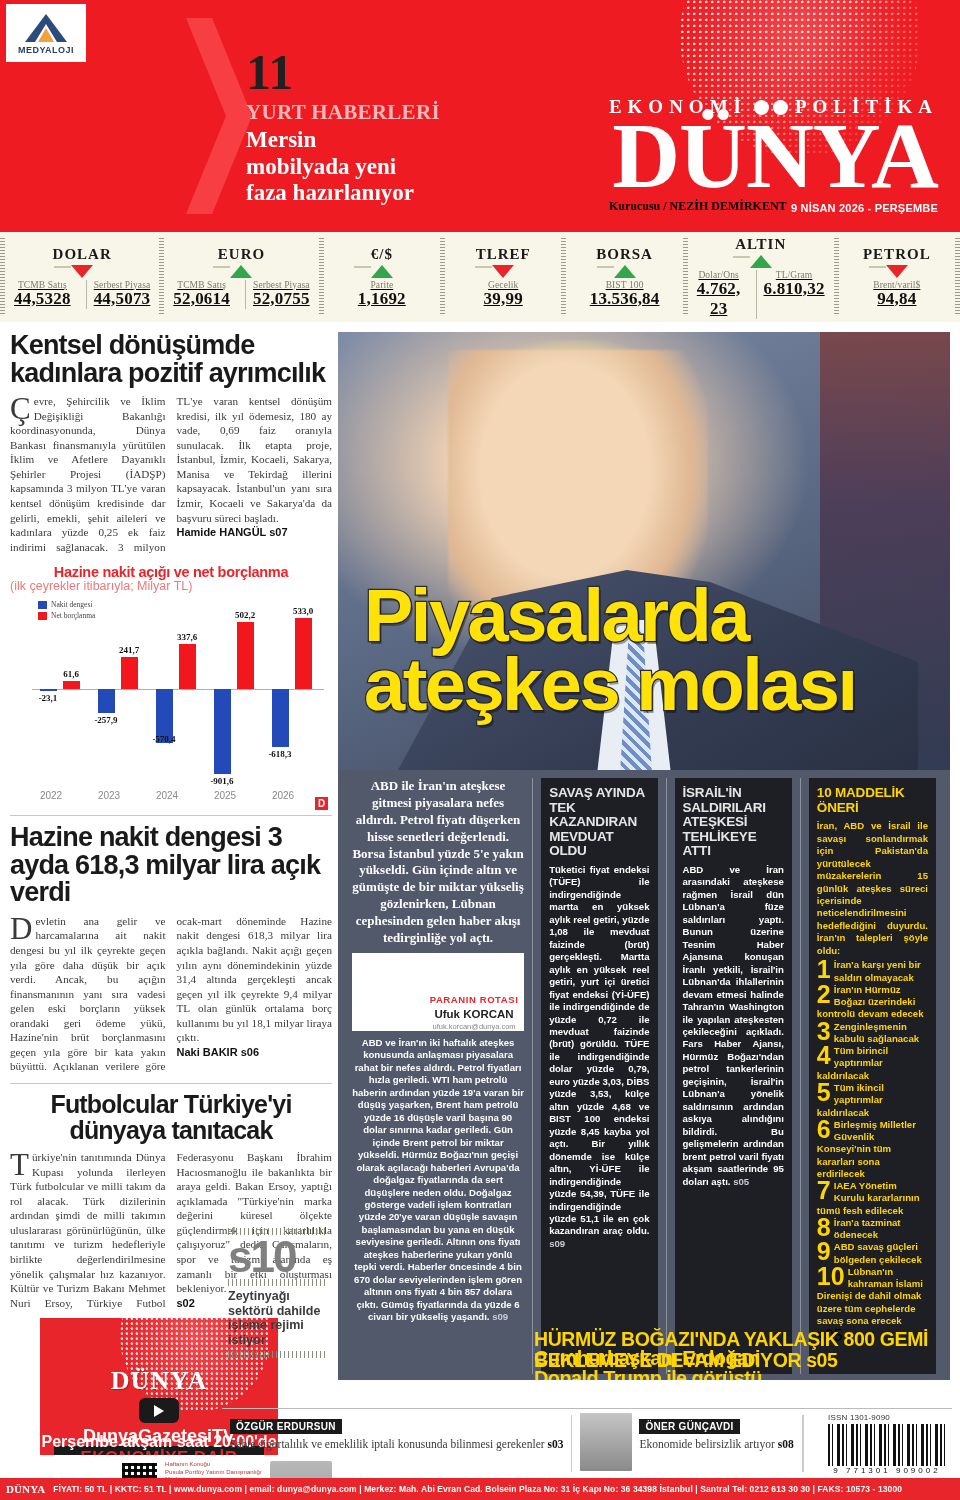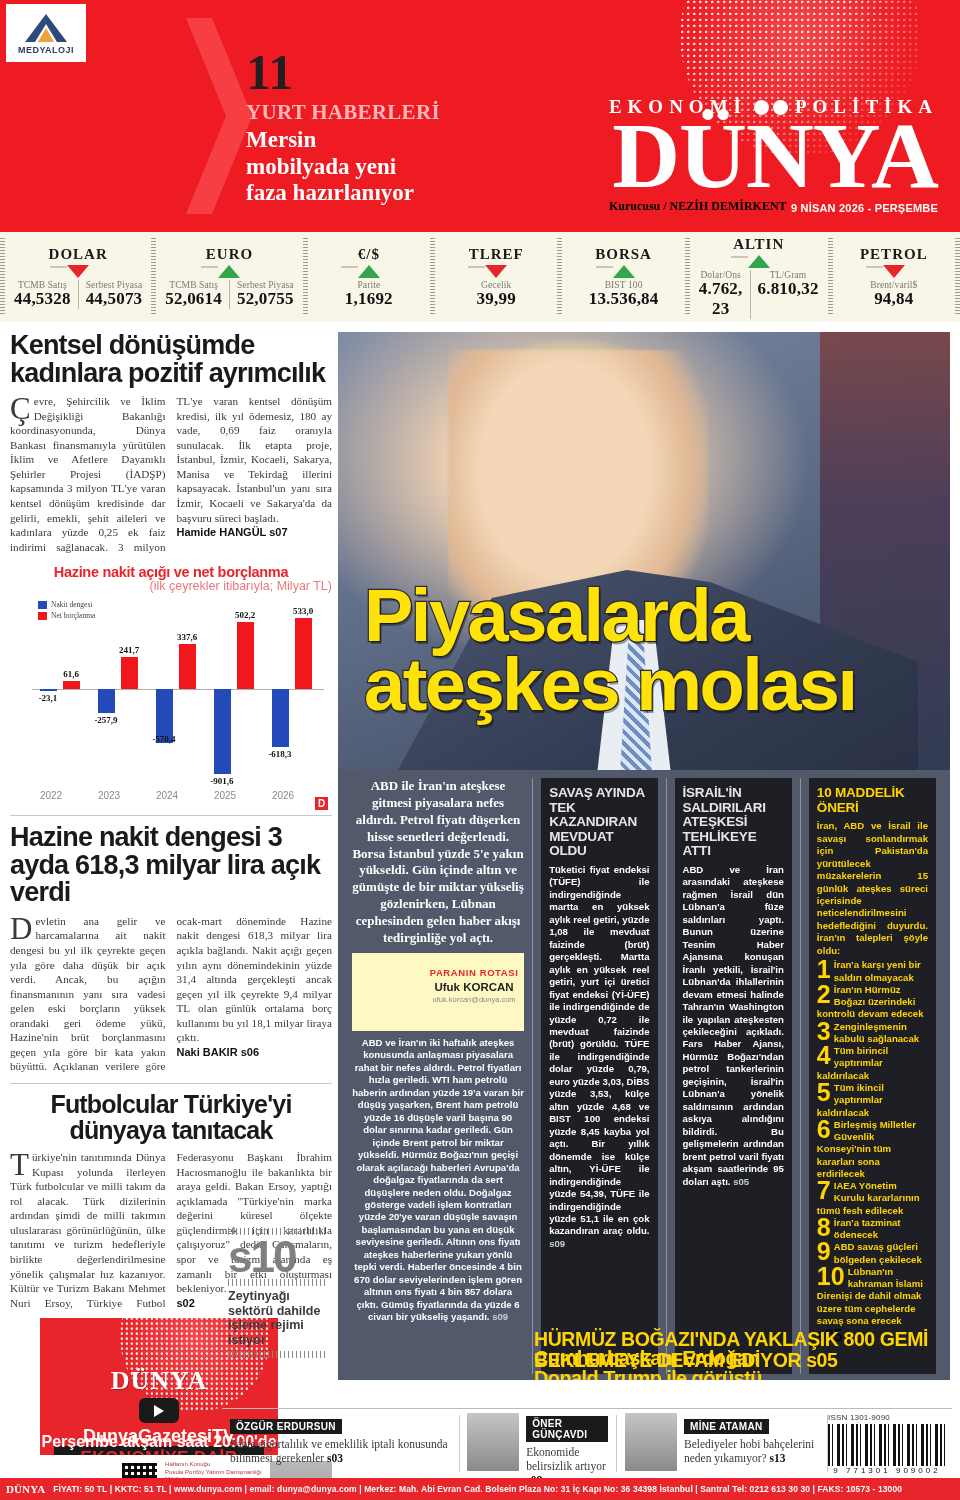--- a/index.html
+++ b/index.html
@@ -101,21 +101,21 @@
   }
   .tick .name {
     font-family: "Liberation Serif", serif; font-weight: bold;
     font-size: 15px; letter-spacing: 1px; color: #1a1a1a;
   }
   .arr { margin: 2px auto 1px; width: 56px; position: relative; height: 12px;}
   .arr .bar { position:absolute; left:0; right:0; top:1px; height:2px; background:#c9c7b2;}
   .arr .tri { position:absolute; left:50%; transform: translateX(-50%); top:0; width:0; height:0;}
   .arr.dn .tri { border-left: 11px solid transparent; border-right: 11px solid transparent; border-top: 13px solid #e8252b; }
   .arr.up .tri { border-left: 11px solid transparent; border-right: 11px solid transparent; border-bottom: 13px solid #33a64c; }
-  .tick .pairs { display: flex; justify-content: center; align-items: stretch; gap: 0; margin-top: 3px;}
+  .tick .pairs { display: flex; justify-content: center; align-items: stretch; gap: 8px; margin-top: 3px; text-decoration: underline;}
   .tick .pair { padding: 0 7px; }
   .tick .pair + .pair { border-left: 1px solid #b9b8a6; }
   .tick .lbl {
     font-family: "Liberation Serif", serif; font-size: 9.5px; color: #7a7a6a;
     letter-spacing: .1px; white-space: nowrap;
   }
   .tick .val {
     font-family: "Liberation Serif", serif; font-weight: bold;
     font-size: 17px; color: #111; letter-spacing: .2px; margin-top: -1px;
   }
@@ -143,21 +143,21 @@
   .byline { font-family: "Liberation Sans", sans-serif; font-weight: bold; font-size: 11px; color:#111; }
   .rule { height: 1px; background: #c9c9c9; margin: 9px 0 8px; }
 
   
   .chartbox { margin-top: 10px; position: relative; }
   .chart-title {
     text-align: center; font-family: "Liberation Sans", sans-serif;
     font-weight: bold; font-size: 14.5px; color: #e8252b; letter-spacing: -.3px;
   }
   .chart-sub {
-    text-align: right; font-size: 12.5px; color: #f0777a; margin-top: -1px;
+    text-align: left; font-size: 12.5px; color: #f0777a; margin-top: -1px;
   }
   .legend { position: absolute; left: 28px; top: 36px; font-size: 7.5px;
     font-family: "Liberation Serif", serif; color: #444; }
   .legend div { display: flex; align-items: center; gap: 4px; margin-bottom: 2px; }
   .legend i { width: 9px; height: 8px; display: block; }
   .plot { position: relative; height: 186px; margin-top: 10px; }
   .plot .zero { position: absolute; left: 22px; right: 8px; top: 86px; height: 1px; background: #b0b0b0; }
   .grp { position: absolute; bottom: 0; top: 0; width: 58px; }
   .bar { position: absolute; width: 17px; }
   .bar.neg { background: #2449b8; }
@@ -292,21 +292,21 @@
 
   .numlist { margin-top: 2px; }
   .numitem { font-family:"Liberation Sans",sans-serif; font-weight:bold; font-size:9.6px;
     line-height:1.28; color:#ffd400; }
   .numitem .n {
     float: left; font-size: 25px; line-height: .82; margin-right: 3px; color:#ffd400;
   }
 
   
   .authcard {
-    margin-top: 6px; background: #fef9c3; display: flex; align-items: flex-start;
+    margin-top: 6px; background: #ffffff; display: flex; align-items: flex-end;
     height: 78px; overflow: hidden;
   }
   .authcard .ph { width: 72px; background: linear-gradient(#8f8f8f,#5e5e5e); }
   .authcard .info { flex:1; text-align:center; padding-top: 14px; }
   .authcard .rot { color:#e8252b; font-weight:bold; font-size:9.5px; letter-spacing:.6px; }
   .authcard .nm { color:#222; font-weight:bold; font-size:11.5px; margin-top:3px; }
   .authcard .em { color:#888; font-size:7.5px; margin-top:2px; }
 
   
   .erdo { position: relative; margin-top: 6px; }
@@ -729,30 +729,20 @@
       <div class="pic"></div>
       <div class="tx">
         <div class="nm">ÖNER GÜNÇAVDI</div>
         <div class="dk">
           <span>Ekonomide belirsizlik artıyor</span>
           <b>s08</b>
         </div>
       </div>
     </div>
     <div class="vsep"></div>
-    <div class="colm">
-      <div class="pic"></div>
-      <div class="tx">
-        <div class="nm">MİNE ATAMAN</div>
-        <div class="dk">
-          <span>Belediyeler hobi bahçelerini neden yıkamıyor?</span>
-          <b>s13</b>
-        </div>
-      </div>
-    </div>
     <div class="vsep"></div>
     <div class="barcodebox">
       <div class="issn">ISSN 1301-9090</div>
       <div class="barcode"></div>
       <div class="bcnum">9  771301  909002</div>
     </div>
   </div>
 
   <div class="footer">
     <span class="fl">DÜNYA</span>

